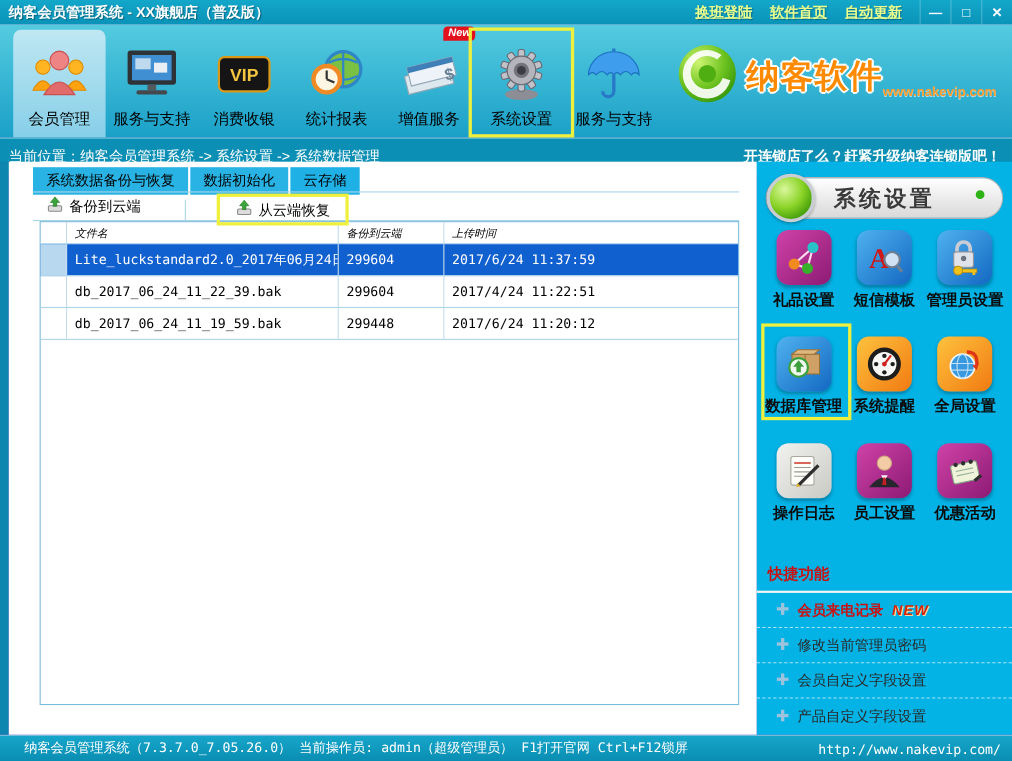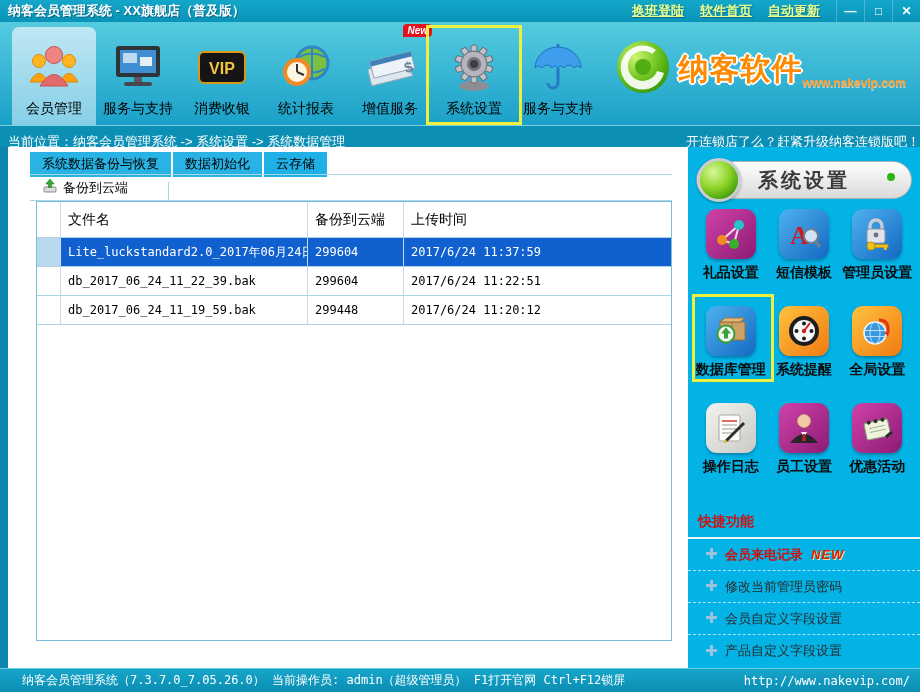--- a/index.html
+++ b/index.html
@@ -34,42 +34,42 @@
   .logo-texts { display:flex; align-items:flex-end; }
   .logo-name { font-size:30px; font-weight:bold; color:#ff8a00; letter-spacing:1px;
     text-shadow:-2px 0 #fff,2px 0 #fff,0 -2px #fff,0 2px #fff,-1px -1px #fff,1px 1px #fff,-1px 1px #fff,1px -1px #fff; }
   .logo-url { font-size:12px; font-weight:bold; color:#ff9d2e; margin-top:-2px; margin-right:4px;
     text-shadow:0 1px 0 rgba(255,255,255,.6); }
 
   
   .crumbbar { position:absolute; left:0; top:125px; width:920px; height:32px; background:#0c8fb4;
     display:flex; align-items:center; justify-content:space-between; border-top:1px solid #7fd2e4; }
   .crumb-text { color:#fff; font-size:13px; padding-left:8px; }
-  .crumb-promo { color:#fff; font-size:13px; font-weight:normal; }
+  .crumb-promo { color:#fff; font-size:13px; font-weight:bold; padding-right:10px; }
 
   
   .main { position:absolute; left:0; top:147px; width:920px; height:521px; }
   .leftstrip { position:absolute; left:0; top:0; width:8px; height:521px; background:#0c86ae; }
   .content { position:absolute; left:8px; top:0; width:680px; height:521px; background:#fff; }
 
   .tabs { position:absolute; left:22px; top:5px; display:flex; gap:2px; }
   .tab { background:#29b3e4; color:#000; font-size:13px; padding:3px 12px 4px; cursor:pointer; white-space:nowrap; }
   .tab.active { background:#1fb0e6; font-weight:normal; }
 
   .subtool { position:absolute; left:22px; right:16px; top:27px; height:27px;
     border-top:1px solid #a9d5e9; border-bottom:1px solid #a9d5e9; display:flex; align-items:flex-end;gap:28px; }
   .cloudbtn { display:flex; align-items:center; gap:5px; font-size:13px; color:#000;
     padding:0 12px; height:100%; cursor:pointer; }
   .vsep { width:1px; height:18px; background:#a9d5e9; }
   .restore-wrap { position:relative; border:3px solid #efef3d; margin:-5px 0; padding:2px 2px; z-index:5; }
 
   .tablewrap { position:absolute; left:28px; right:16px; top:54px; bottom:27px;
     border:1px solid #7cbcdc; background:#fff; }
   .trow { display:flex; align-items:stretch; border-bottom:1px solid #aed4ea; }
-  .thead { height:36px; font-size:14px; color:#000; }
+  .thead { height:20px; font-size:10px; color:#000;font-style:italic; }
   .tbodyrow { height:29px; font-size:12px; font-family:"DejaVu Sans Mono", monospace; cursor:pointer; }
   .cell { display:flex; align-items:center; padding-left:7px; border-right:1px solid #c3ddee; overflow:hidden; white-space:nowrap; }
   .c-sel { width:24px; padding-left:0; }
   .c-name { width:247px; }
   .c-size { width:96px; }
   .c-time { flex:1; border-right:none; }
   .tbodyrow.selected { background:#1160d0; color:#fff; }
   .tbodyrow.selected .c-sel { background:#b8d8f0; }
 
   
@@ -268,40 +268,51 @@
         <span class="cloudbtn">
           <span>
             <svg width="16" height="16" viewBox="0 0 16 16">
               <rect x="2" y="9" width="12" height="5" rx="1" fill="#dcdcdc" stroke="#8a8a8a"></rect>
               <path d="M8 1 l4.2 5 h-2.6 v3.5 h-3.2 v-3.5 h-2.6 z" fill="#3aa53a" stroke="#237823" stroke-width="0.6"></path>
             </svg>
           </span>
           <span>备份到云端</span>
         </span>
         <span class="vsep"></span>
+        <span class="restore-wrap">
+          <span class="cloudbtn">
+            <span>
+              <svg width="16" height="16" viewBox="0 0 16 16">
+                <rect x="2" y="9" width="12" height="5" rx="1" fill="#dcdcdc" stroke="#8a8a8a"></rect>
+                <path d="M8 1 l4.2 5 h-2.6 v3.5 h-3.2 v-3.5 h-2.6 z" fill="#3aa53a" stroke="#237823" stroke-width="0.6"></path>
+              </svg>
+            </span>
+            <span>从云端恢复</span>
+          </span>
+        </span>
       </div>
 
       <div class="tablewrap">
         <div class="trow thead">
           <span class="cell c-sel"></span>
           <span class="cell c-name">文件名</span>
           <span class="cell c-size">备份到云端</span>
           <span class="cell c-time">上传时间</span>
         </div>
         <div class="trow tbodyrow selected">
           <span class="cell c-sel"></span>
           <span class="cell c-name">Lite_luckstandard2.0_2017年06月24日11...</span>
           <span class="cell c-size">299604</span>
           <span class="cell c-time">2017/6/24 11:37:59</span>
         </div>
         <div class="trow tbodyrow">
           <span class="cell c-sel"></span>
           <span class="cell c-name">db_2017_06_24_11_22_39.bak</span>
           <span class="cell c-size">299604</span>
-          <span class="cell c-time">2017/6/24 11:22:51</span>
+          <span class="cell c-time">2017/4/24 11:22:51</span>
         </div>
         <div class="trow tbodyrow">
           <span class="cell c-sel"></span>
           <span class="cell c-name">db_2017_06_24_11_19_59.bak</span>
           <span class="cell c-size">299448</span>
           <span class="cell c-time">2017/6/24 11:20:12</span>
         </div>
       </div>
     </div>
 

